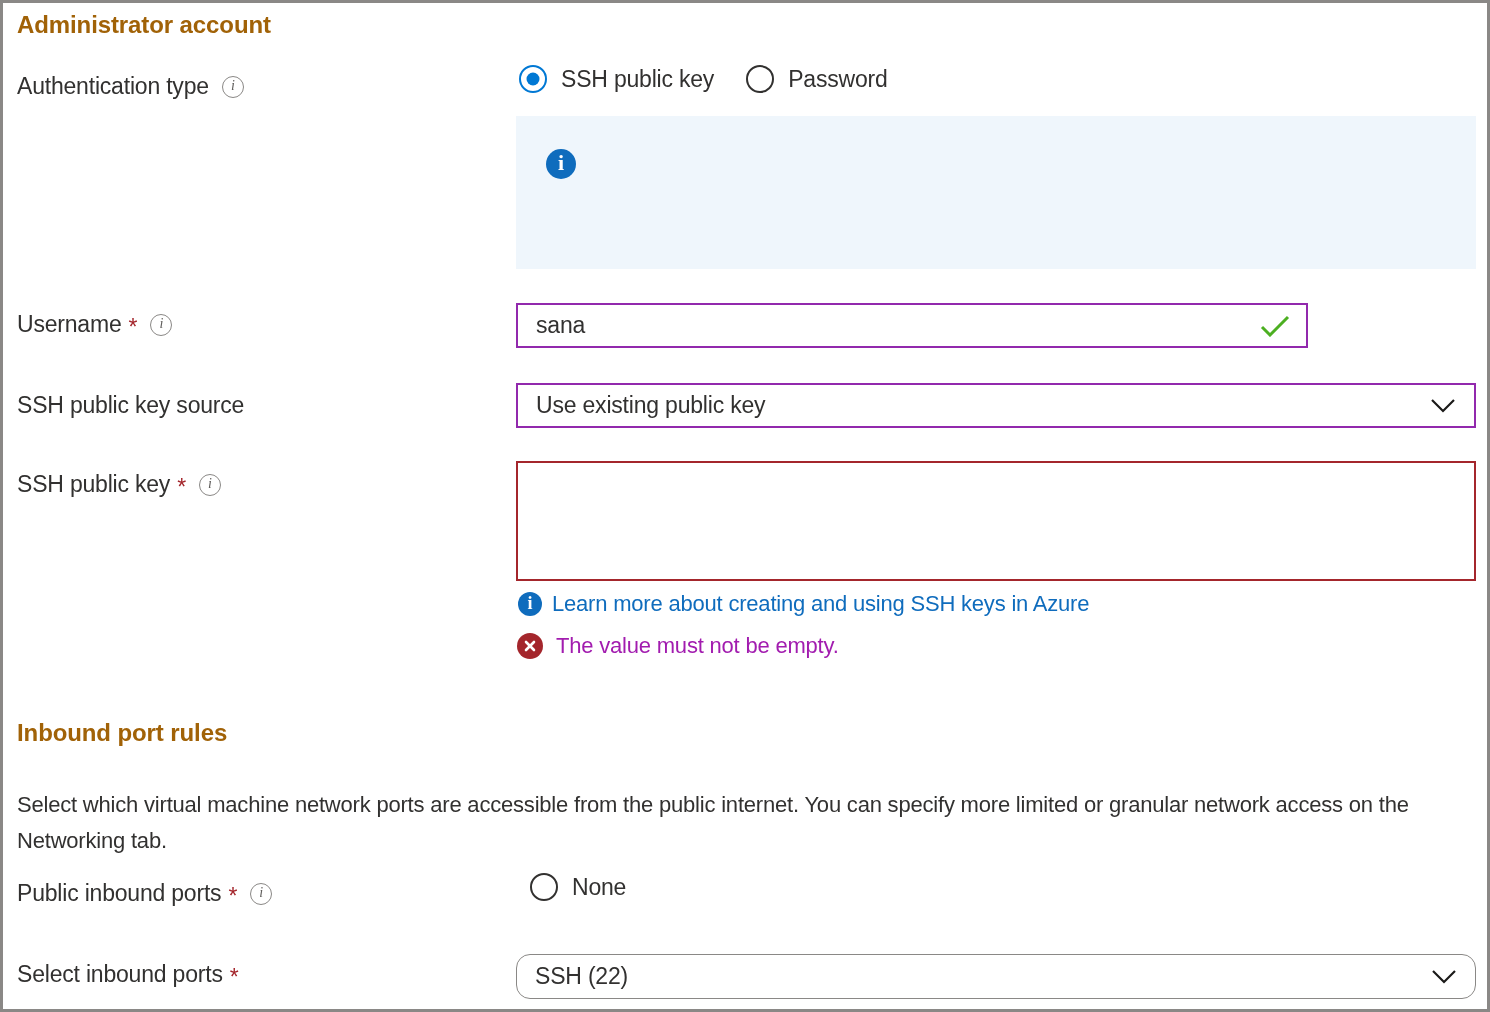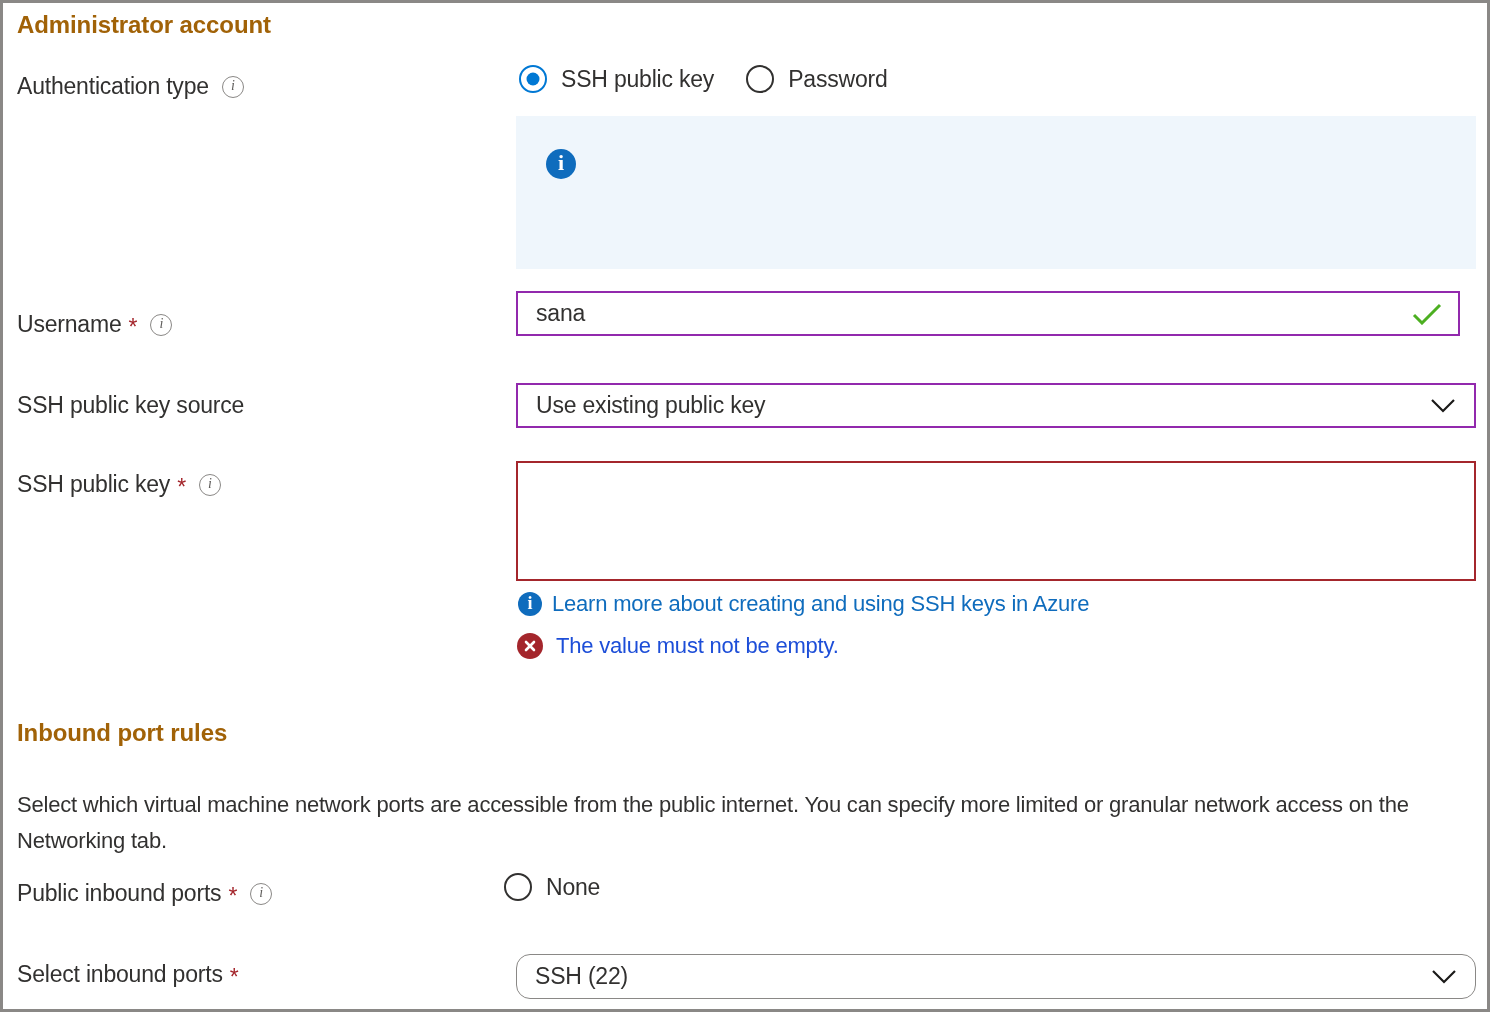--- a/index.html
+++ b/index.html
@@ -229,21 +229,21 @@
     font-size: 22px;
     color: #0f6cbd;
     margin-left: 10px;
     letter-spacing: -0.2px;
     text-decoration: none;
     white-space: nowrap;
     cursor: pointer;
   }
   .error-text {
     font-size: 22px;
-    color: #1d4ed8;
+    color: #a21caf;
     margin-left: 13px;
     letter-spacing: -0.2px;
     white-space: nowrap;
   }
 </style>
 </head>
 <body>
 
 <div class="page">
 <div class="inner">
@@ -274,21 +274,21 @@
         </span>
   </div>
 
   <div class="row-label" style="left:14px; top:308px;">
     <span>Username</span>
     <span class="req-star">*</span>
     <span class="info-icon">
           <span>i</span>
         </span>
   </div>
-  <div class="field focused" style="left:513px; top:288px; width:944px; height:45px;">
+  <div class="field focused" style="left:513px; top:300px; width:792px; height:45px;">
     <span class="field-value">sana</span>
     <span class="check-mark">
       <svg width="30" height="22" viewBox="0 0 30 22" aria-hidden="true">
         <polyline points="2,12 10,20 28,2" fill="none" stroke="#4caf21" stroke-width="3"></polyline>
       </svg>
     </span>
   </div>
 
   <div class="row-label" style="left:14px; top:389px;">
     <span>SSH public key source</span>
@@ -334,21 +334,21 @@
 
   <div class="body-text" style="left:14px; top:768px; width:1430px;">Select which virtual machine network ports are accessible from the public internet. You can specify more limited or granular network access on the Networking tab.</div>
 
   <div class="row-label" style="left:14px; top:877px;">
     <span>Public inbound ports</span>
     <span class="req-star">*</span>
     <span class="info-icon">
           <span>i</span>
         </span>
   </div>
-  <div class="radio-group" style="left:501px; top:870px;">
+  <div class="radio-group" style="left:527px; top:870px;">
     <div class="radio-item" style="margin-right:30px;">
       <span class="radio-dot"></span>
       <span class="radio-label">None</span>
     </div>
   </div>
 
   <div class="row-label" style="left:14px; top:958px;">
     <span>Select inbound ports</span>
     <span class="req-star">*</span>
   </div>

